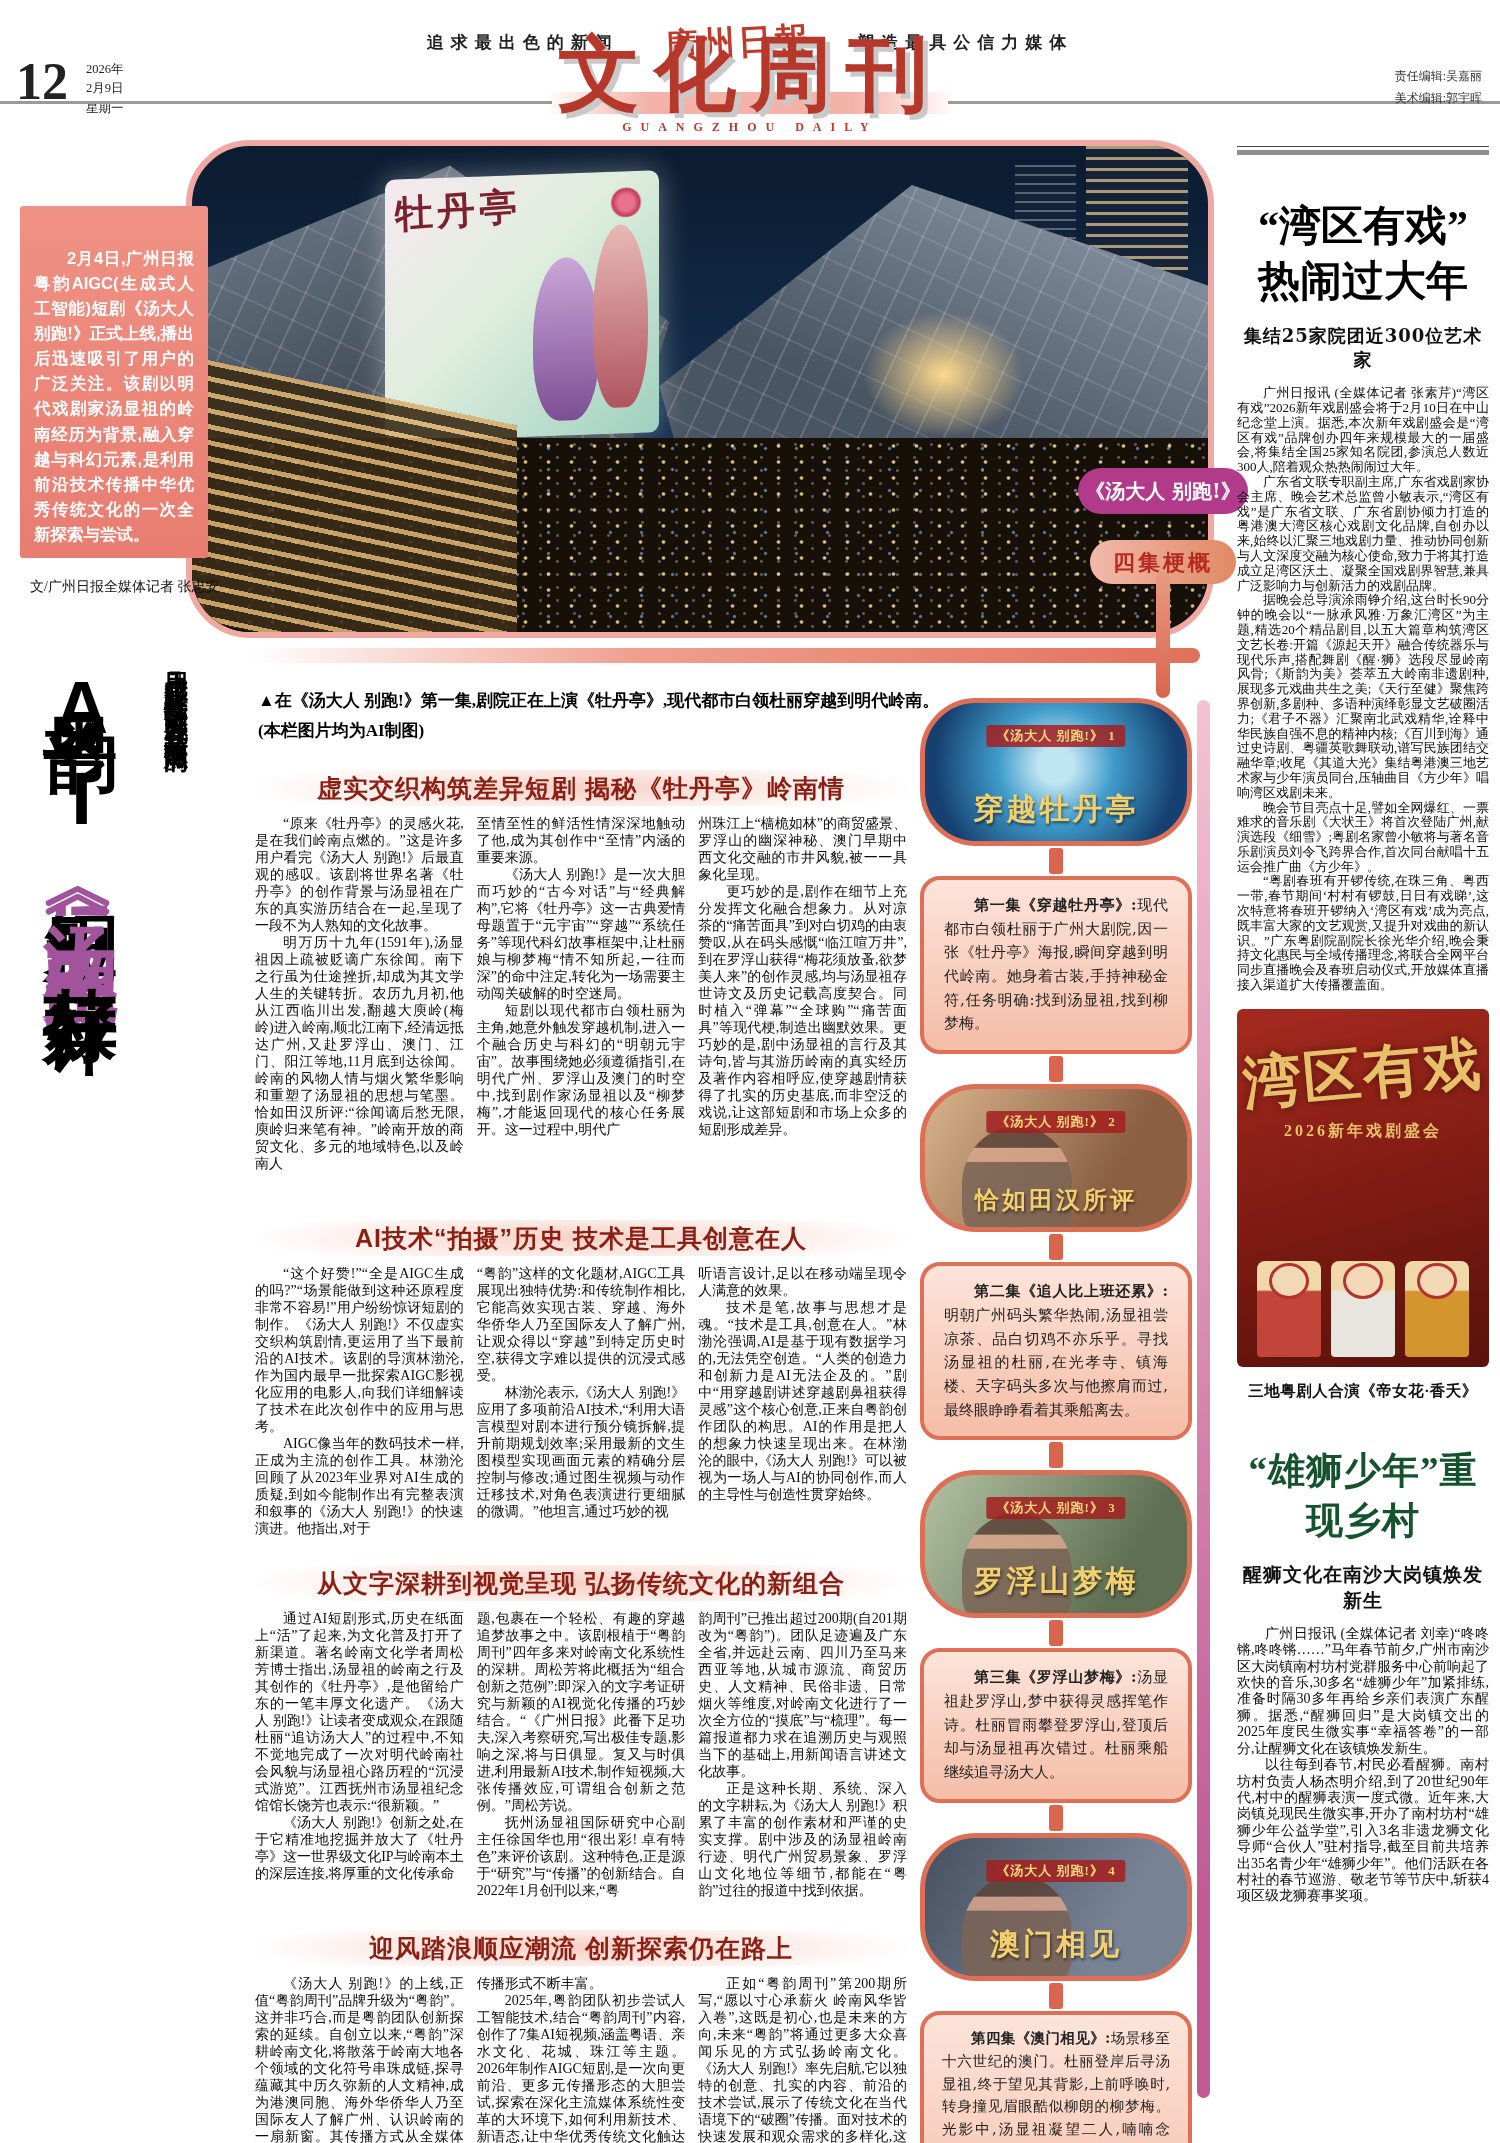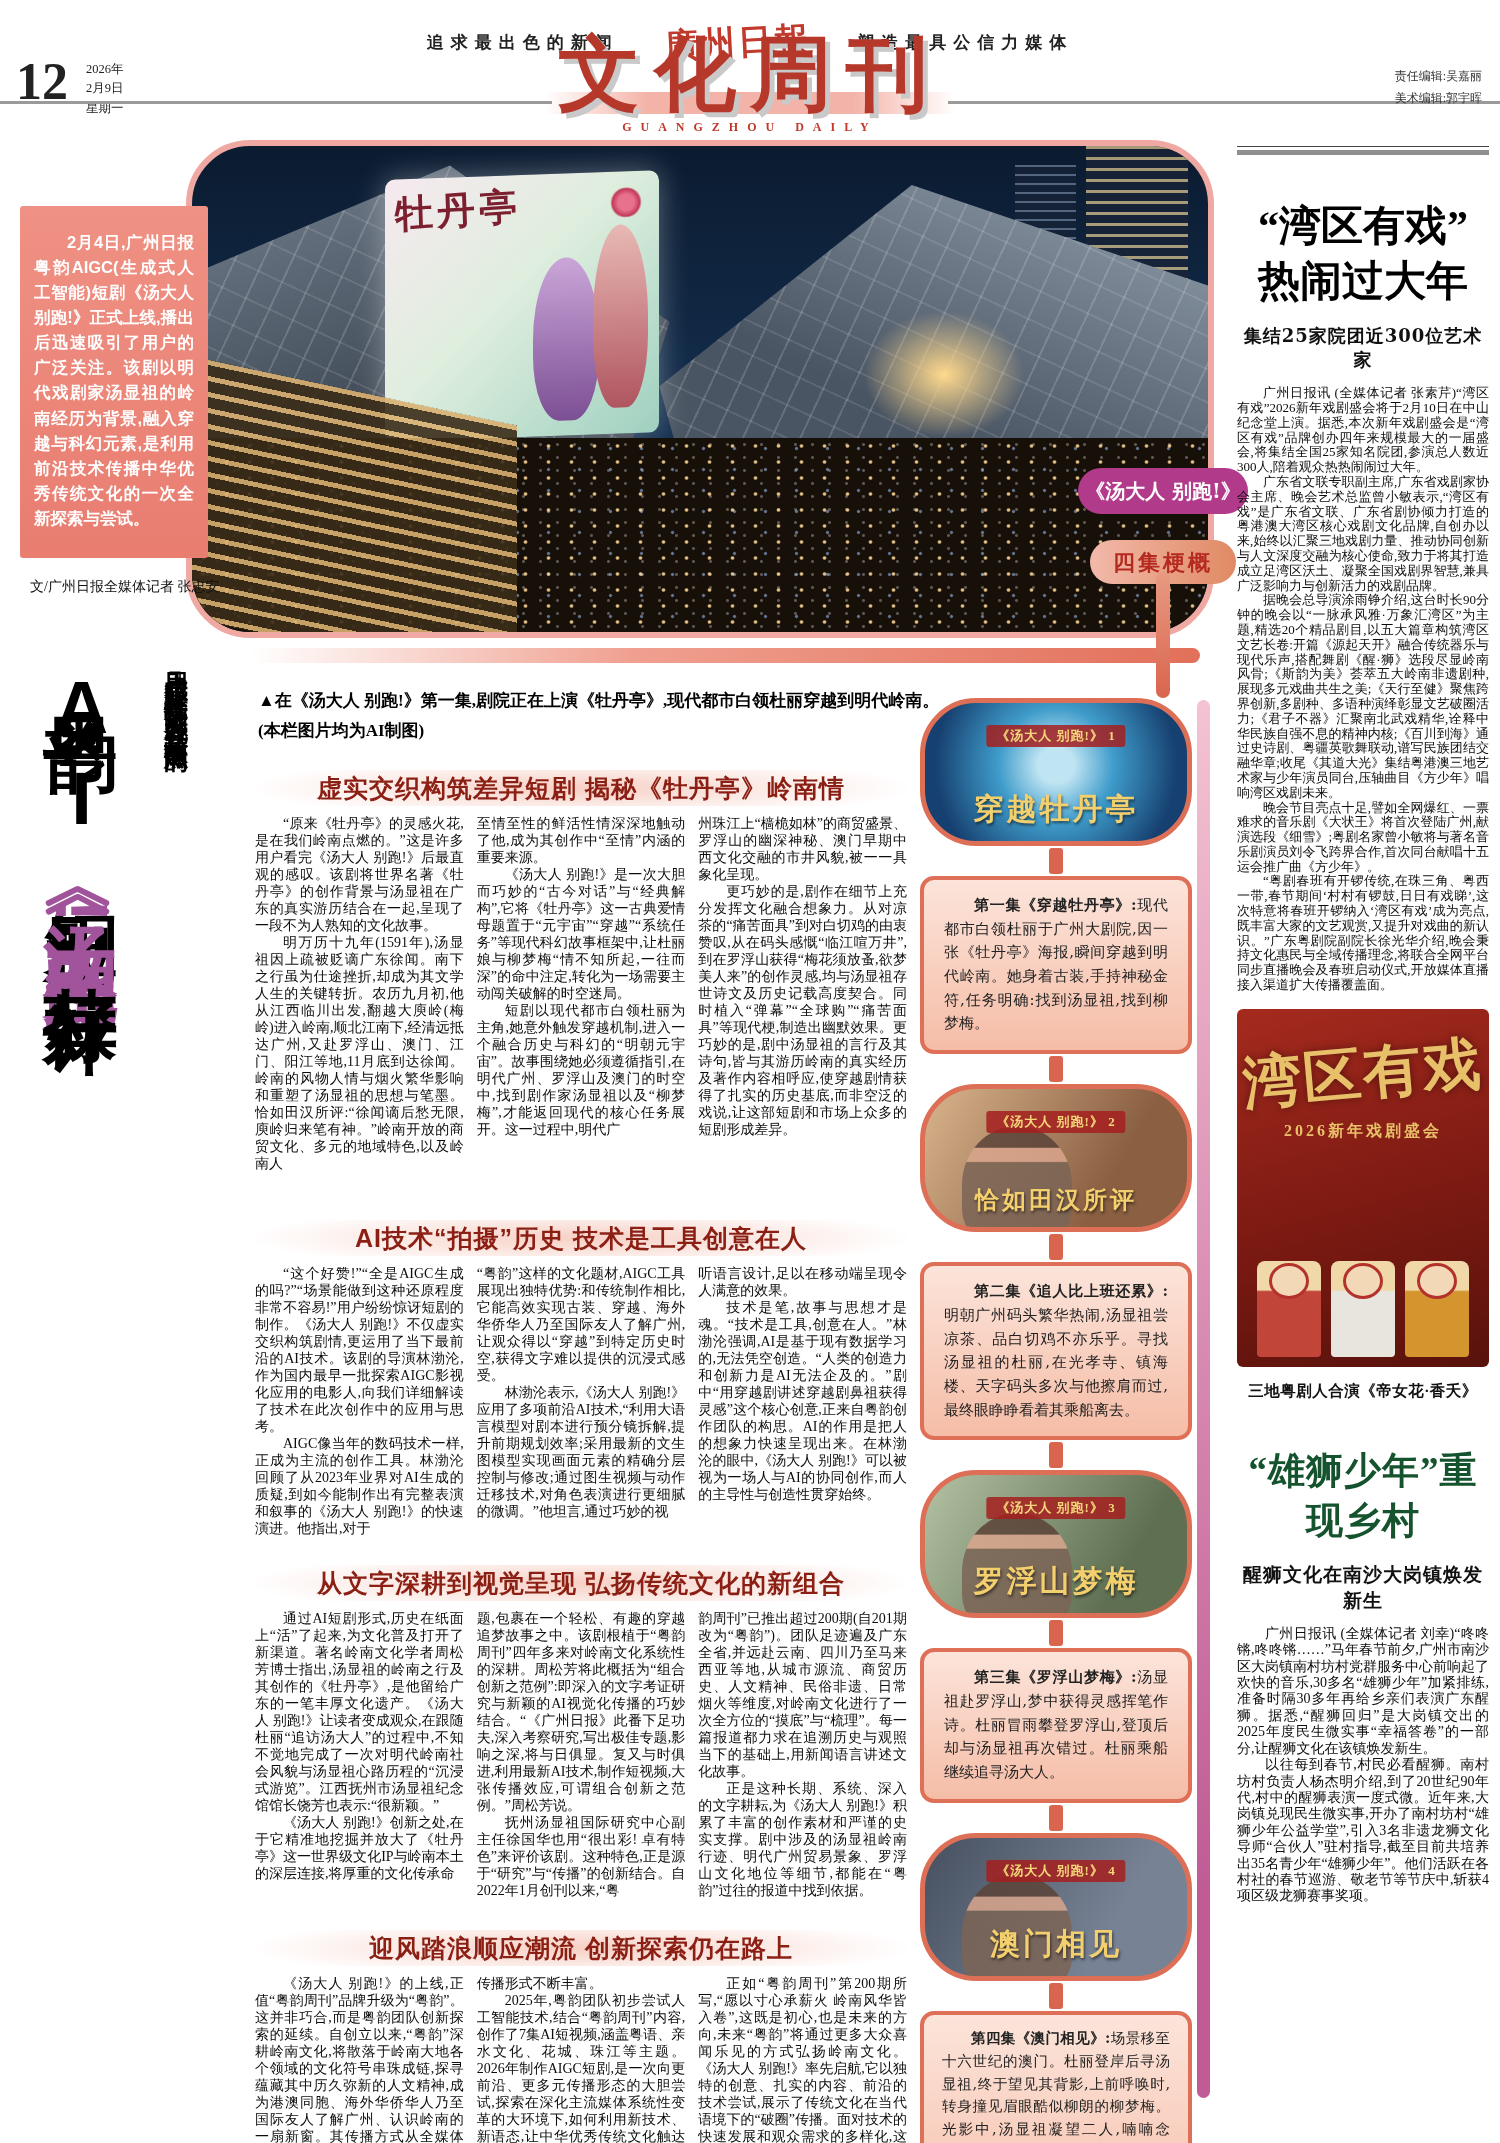--- a/index.html
+++ b/index.html
@@ -69,21 +69,21 @@
           background:#b23a8b;color:#fff;font-size:20px;font-weight:900;text-align:center;line-height:46px;
           font-family:"DejaVu Serif",serif;}
   .badge2{position:absolute;left:1090px;top:540px;width:146px;height:44px;border-radius:22px;
           background:linear-gradient(90deg,#f2b9aa,#e08a64);color:#b42a20;font-size:22px;font-weight:900;
           text-align:center;line-height:44px;font-family:"DejaVu Serif",serif;letter-spacing:3px;}
   .badge-conn{position:absolute;left:1156px;top:572px;width:14px;height:126px;border-radius:7px;
               background:linear-gradient(180deg,#e99a82,#d9654e);}
 
   
   .intro{position:absolute;left:20px;top:206px;width:188px;height:352px;box-sizing:border-box;
-         background:linear-gradient(180deg,#ef9184,#e87d70);color:#fff;padding:24px 14px;
+         background:linear-gradient(180deg,#ef9184,#e87d70);color:#fff;padding:40px 14px;
          font-family:"Liberation Sans",sans-serif;font-weight:bold;font-size:16.5px;line-height:1.52;
          text-align:justify;border-radius:3px;}
   .intro p{margin:0;text-indent:2em;}
   .byline{position:absolute;left:30px;top:578px;font-size:14px;color:#111;}
 
   .deck{position:absolute;left:160px;top:652px;height:1400px;writing-mode:vertical-rl;
         font-size:24px;font-weight:bold;letter-spacing:3px;color:#000;font-family:"Liberation Serif",serif;}
   .headline{position:absolute;left:44px;top:650px;height:1490px;writing-mode:vertical-rl;
             font-family:"Liberation Sans",sans-serif;font-weight:900;line-height:1;}
   .headline .h-black{font-size:74px;color:#000;letter-spacing:8px;}
@@ -111,21 +111,21 @@
   .ep-img.e4{background:linear-gradient(120deg,#465060,#778294 70%);}
   .ep-person{position:absolute;left:14%;bottom:-12%;width:42%;height:85%;border-radius:50% 50% 30% 30%;
              background:linear-gradient(180deg,#5a4338 18%,#d9a58c 19% 30%,#7b6455 31%);opacity:.85;}
   .ep-series{position:absolute;top:16%;left:50%;transform:translateX(-50%);white-space:nowrap;
              background:rgba(165,30,30,.85);color:#f5d77a;font-size:13px;font-weight:bold;
              padding:2px 10px;border-radius:3px;letter-spacing:1px;}
   .ep-title{position:absolute;bottom:8%;left:0;width:100%;text-align:center;color:#f3cf6e;font-size:30px;
             font-weight:900;font-family:"DejaVu Serif",serif;letter-spacing:3px;
             text-shadow:1px 2px 3px rgba(0,0,0,.55);}
   .conn{width:14px;height:26px;background:#d9654e;margin:2px auto;border-radius:3px;}
-  .ep-card{background:linear-gradient(180deg,#fce4da,#f5bda7);border:4px solid #df7058;border-radius:14px;
+  .ep-card{background:linear-gradient(180deg,#fce4da,#f5bda7);border:4px solid #df7058;border-radius:20px;
            padding:14px 20px;font-size:15px;line-height:1.58;text-align:justify;box-sizing:border-box;
            font-family:"DejaVu Serif",serif;color:#222;}
   .ep-card p{margin:0;text-indent:2em;}
   .side-bar{position:absolute;left:1197px;top:700px;width:13px;height:1398px;border-radius:7px;
             background:linear-gradient(180deg,#f4c3d2,#c05b96 85%);}
 
   
   .right{position:absolute;left:1237px;top:146px;width:252px;}
   .right-rule-thin{height:1px;background:#444;}
   .right-rule-thick{height:5px;background:#8f8f8f;margin-top:3px;}

